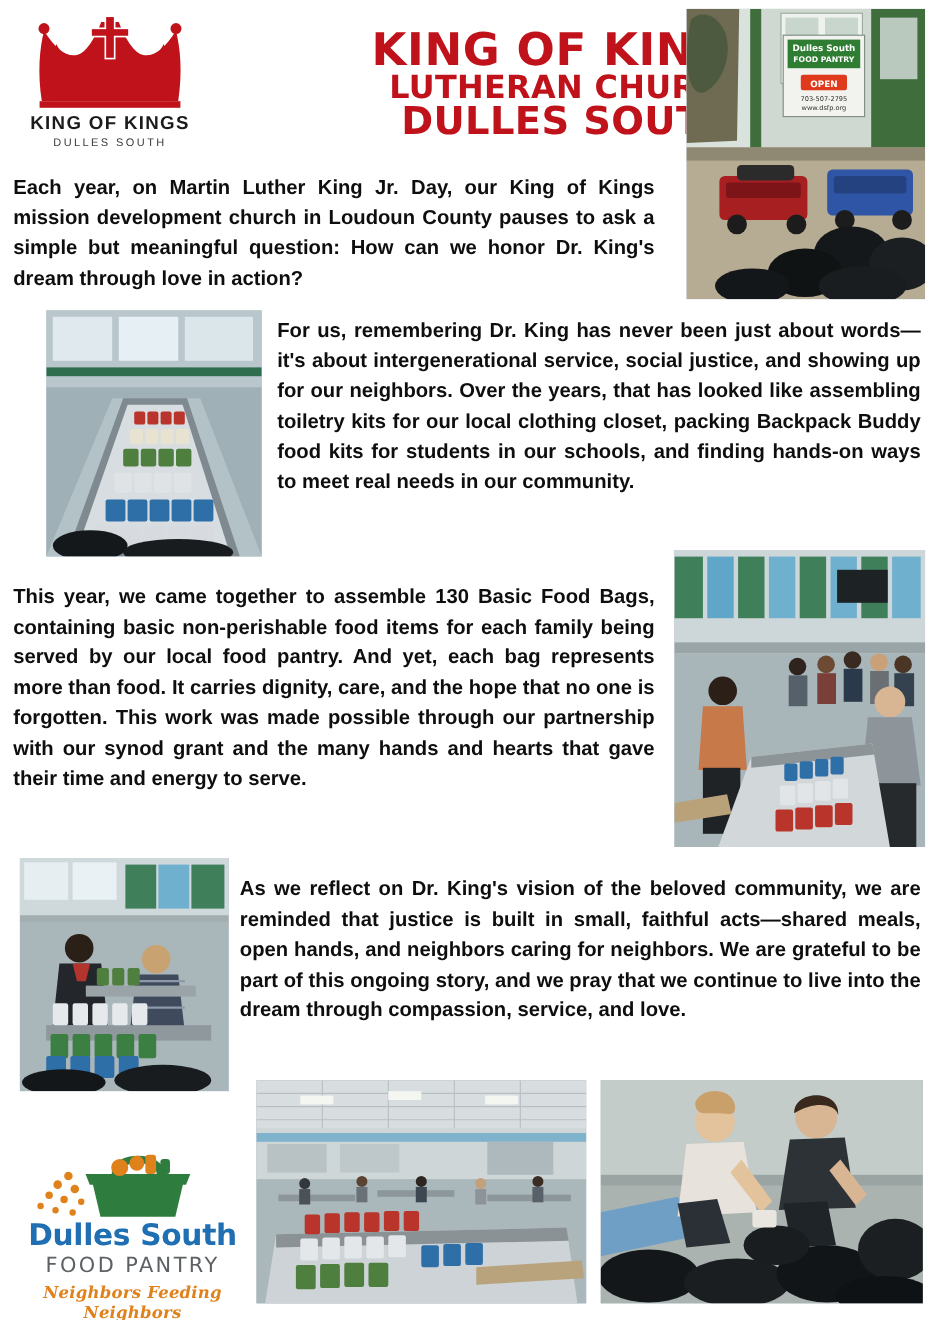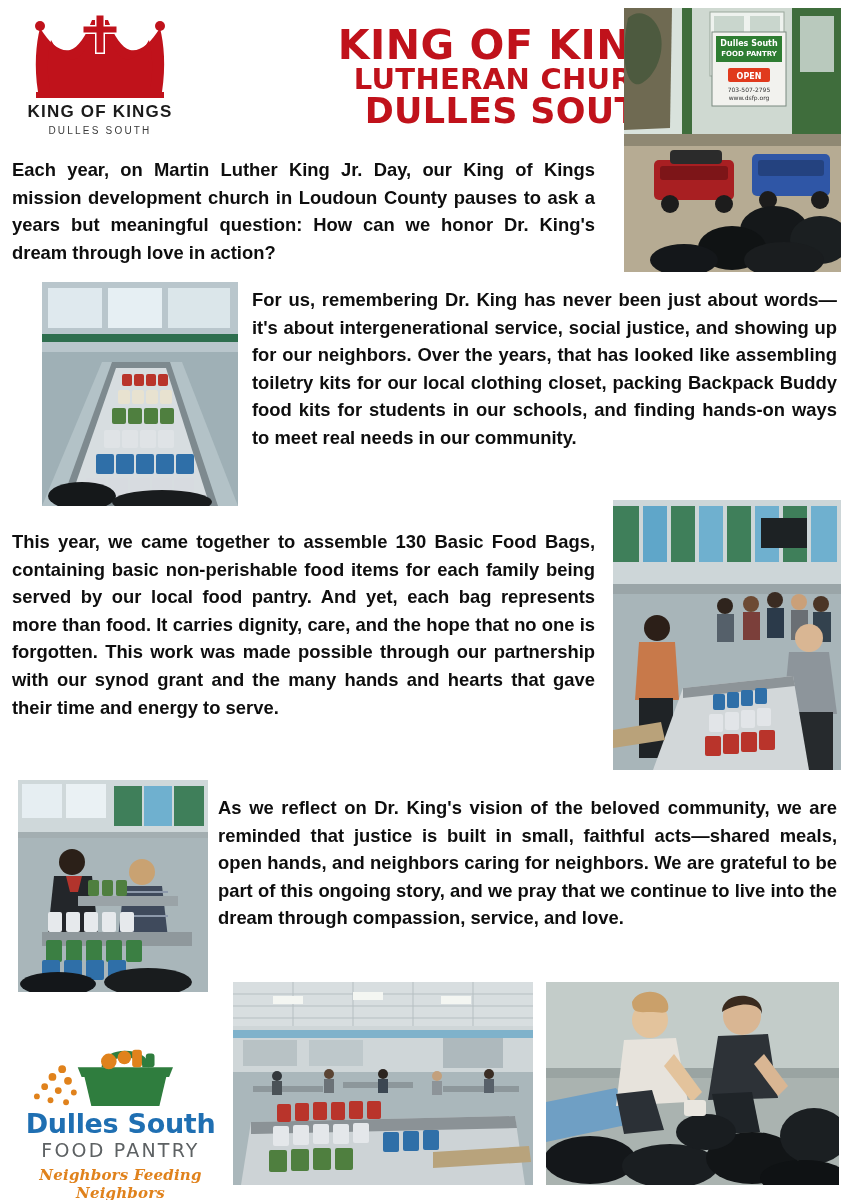--- a/index.html
+++ b/index.html
@@ -212,21 +212,21 @@
     <circle cx="196" cy="192" r="9" fill="#1c1c1c"></circle>
 
     <ellipse cx="150" cy="222" rx="34" ry="24" fill="#15181a"></ellipse>
     <ellipse cx="196" cy="232" rx="30" ry="24" fill="#1b1f21"></ellipse>
     <ellipse cx="108" cy="240" rx="34" ry="22" fill="#101314"></ellipse>
     <ellipse cx="160" cy="252" rx="40" ry="18" fill="#1a1d1f"></ellipse>
     <ellipse cx="60" cy="252" rx="34" ry="16" fill="#14171a"></ellipse>
   </svg>
 </div>
 
-<div class="para" style="left:12px; top:156px; width:583px;">Each year, on Martin Luther King Jr. Day, our King of Kings mission development church in Loudoun County pauses to ask a years but meaningful question: How can we honor Dr. King's dream through love in action?</div>
+<div class="para" style="left:12px; top:156px; width:583px;">Each year, on Martin Luther King Jr. Day, our King of Kings mission development church in Loudoun County pauses to ask a simple but meaningful question: How can we honor Dr. King's dream through love in action?</div>
 
 <div class="photo" style="left:42px; top:282px; width:196px; height:224px;">
   <svg viewBox="0 0 196 224" preserveAspectRatio="none">
     <rect width="196" height="224" fill="#cdd7da"></rect>
 
     <rect x="0" y="0" width="196" height="70" fill="#b9c6cc"></rect>
     <rect x="6" y="6" width="54" height="40" fill="#dfe9ee"></rect>
     <rect x="66" y="6" width="54" height="40" fill="#e6eff3"></rect>
     <rect x="126" y="6" width="62" height="40" fill="#dbe6ea"></rect>
     <rect x="0" y="52" width="196" height="8" fill="#2e6e4e"></rect>

